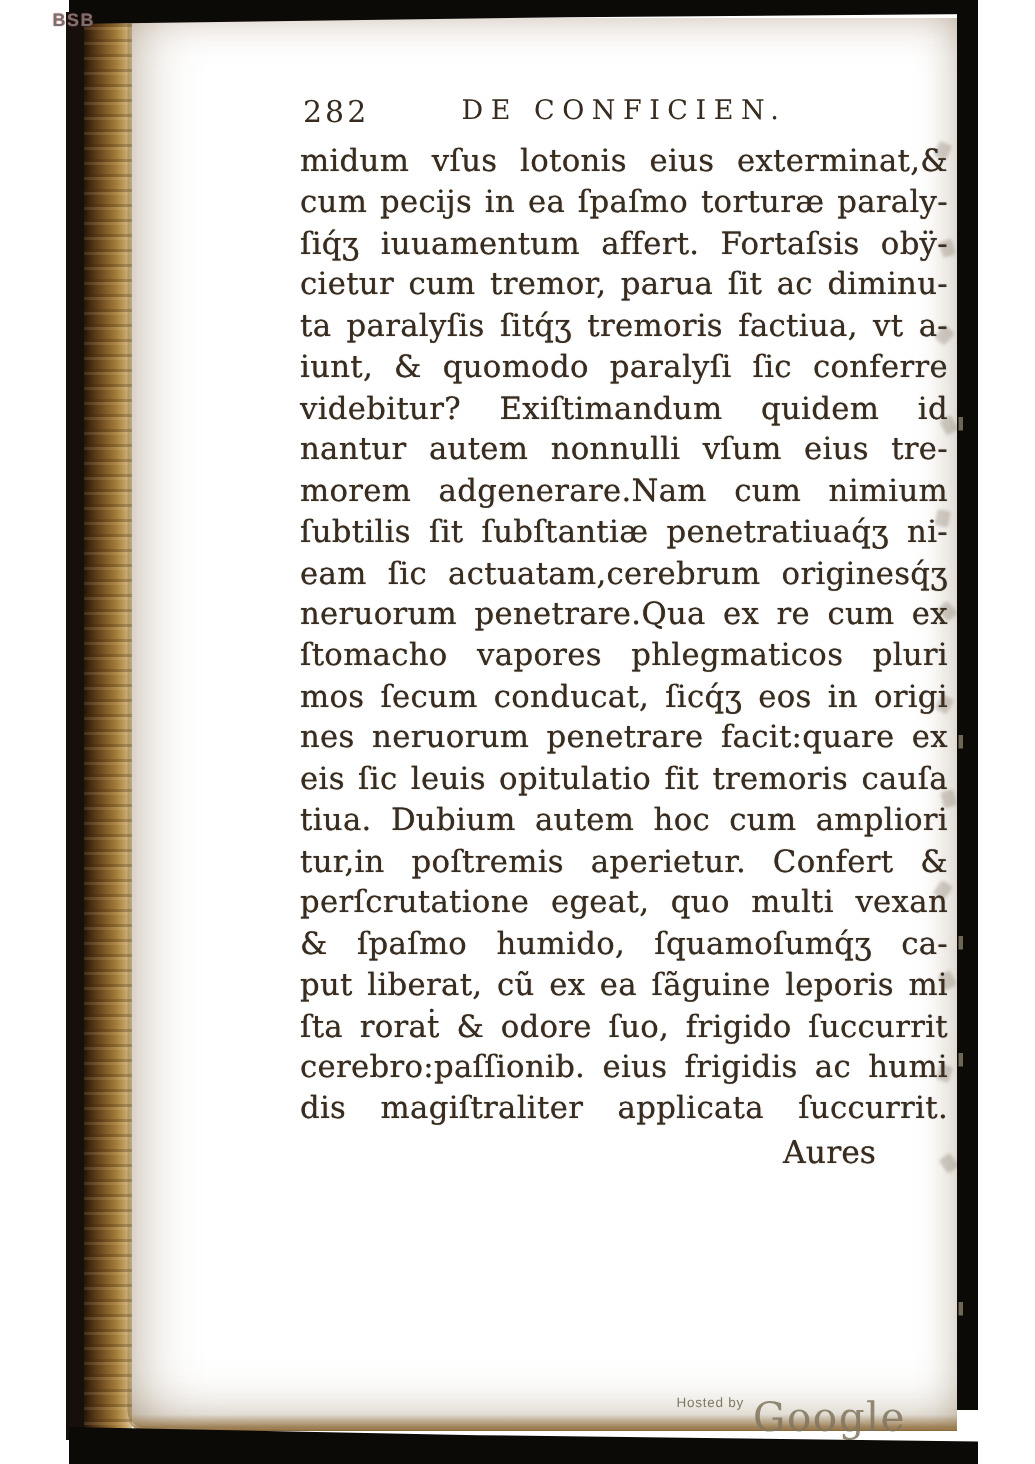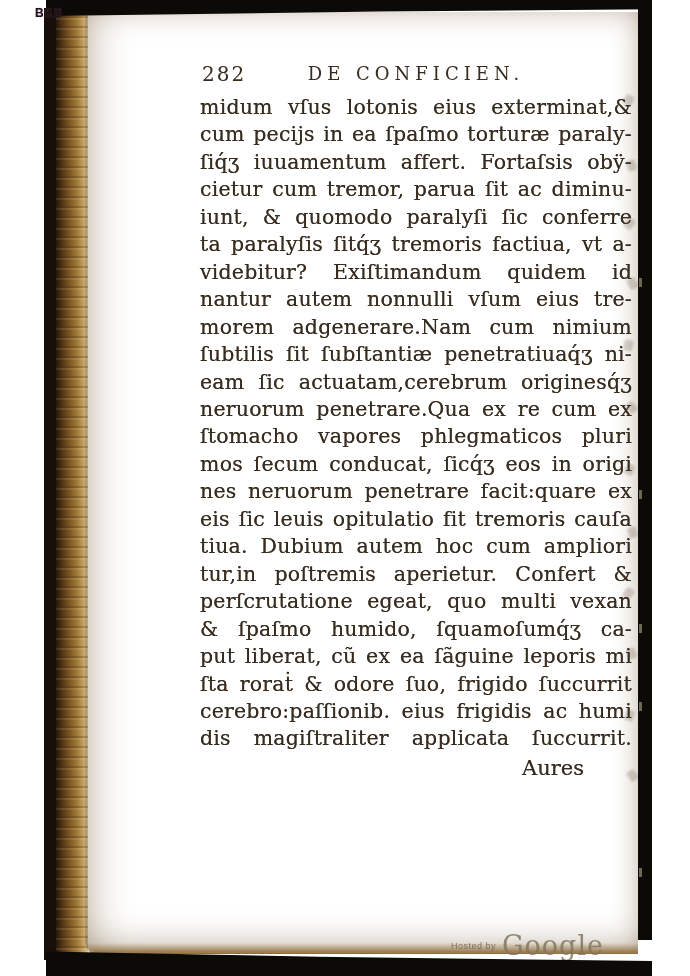--- a/index.html
+++ b/index.html
@@ -41,28 +41,28 @@
   .pagenum{position:absolute;left:2px;top:2px;font-size:20px;letter-spacing:2px;}
   .runhead{position:absolute;left:50%;transform:translateX(-50%);top:3px;font-size:18px;letter-spacing:5px;white-space:nowrap;}
   .bodylines{margin-top:2px;}
   .bodylines .line{width:100%;font-size:20.5px;line-height:27.45px;white-space:nowrap;
         text-align:justify;text-align-last:justify;letter-spacing:.2px;
         text-shadow:0 0 .6px rgba(55,44,31,.8);}
   .catchword{margin-top:3px;text-align:right;padding-right:48px;font-size:21px;
         text-shadow:0 0 .6px rgba(55,44,31,.8);}
 
   
-  .stamp{position:absolute;left:35px;top:6px;z-index:9;color:#0f172a;
+  .stamp{position:absolute;left:35px;top:6px;z-index:9;color:#737373;
          font-family:"Liberation Sans","DejaVu Sans",sans-serif;
          font-size:12px;font-weight:bold;letter-spacing:1px;
          text-shadow:0 0 1px rgba(224,43,32,.7);}
 
   
   .watermark{position:absolute;left:366px;top:918px;width:220px;white-space:nowrap;
-             display:flex;align-items:center;gap:6px;z-index:5;}
+             display:flex;align-items:flex-start;gap:6px;z-index:5;}
   .hostedby{font-family:"Liberation Sans","DejaVu Sans",sans-serif;font-size:9px;
             color:rgba(110,100,78,.85);letter-spacing:.5px;}
   .glogo{font-family:"DejaVu Serif","Liberation Serif",serif;font-size:27px;
          color:rgba(128,118,94,.85);letter-spacing:1px;filter:blur(.3px);}
 
   
   .edgemark{position:absolute;width:9px;height:11px;background:#4a3a26;opacity:.22;
             filter:blur(1px);border-radius:2px;z-index:5;}
   
   .notch{position:absolute;width:3px;height:9px;background:#cfc3a6;opacity:.5;z-index:7;}
@@ -79,22 +79,22 @@
     <div class="textblock">
       <div class="headerrow">
         <span class="pagenum">282</span>
         <span class="runhead">DE CONFICIEN.</span>
       </div>
       <div class="bodylines">
           <div class="line">midum vſus lotonis eius exterminat,&amp;</div>
           <div class="line">cum pecijs in ea ſpaſmo torturæ paraly-</div>
           <div class="line">ſiq́ʒ iuuamentum affert. Fortaſsis obÿ-</div>
           <div class="line">cietur cum tremor, parua ſit ac diminu-</div>
+          <div class="line">ta paralyſis ſitq́ʒ tremoris factiua, vt a-</div>
           <div class="line">iunt, &amp; quomodo paralyſi ſic conferre</div>
-          <div class="line">ta paralyſis ſitq́ʒ tremoris factiua, vt a-</div>
           <div class="line">videbitur? Exiſtimandum quidem id</div>
           <div class="line">nantur autem nonnulli vſum eius tre-</div>
           <div class="line">morem adgenerare.Nam cum nimium</div>
           <div class="line">ſubtilis ſit ſubſtantiæ penetratiuaq́ʒ ni-</div>
           <div class="line">eam ſic actuatam,cerebrum originesq́ʒ</div>
           <div class="line">neruorum penetrare.Qua ex re cum ex</div>
           <div class="line">ſtomacho vapores phlegmaticos pluri</div>
           <div class="line">mos ſecum conducat, ſicq́ʒ eos in origi</div>
           <div class="line">nes neruorum penetrare facit:quare ex</div>
           <div class="line">eis ſic leuis opitulatio fit tremoris cauſa</div>

